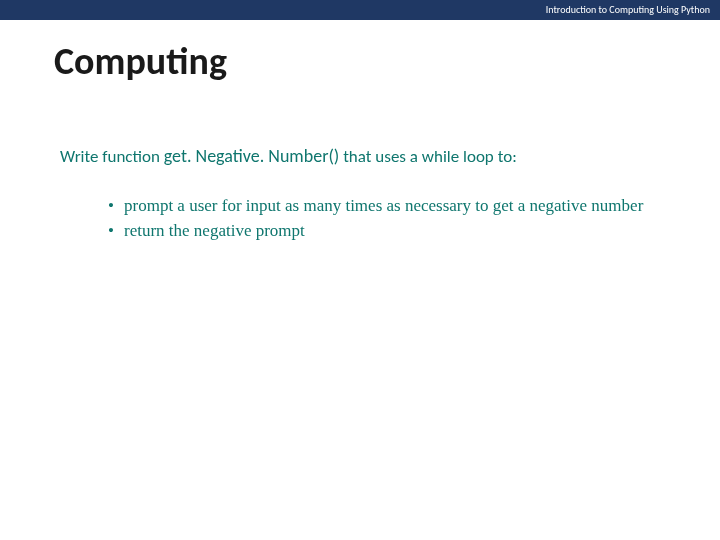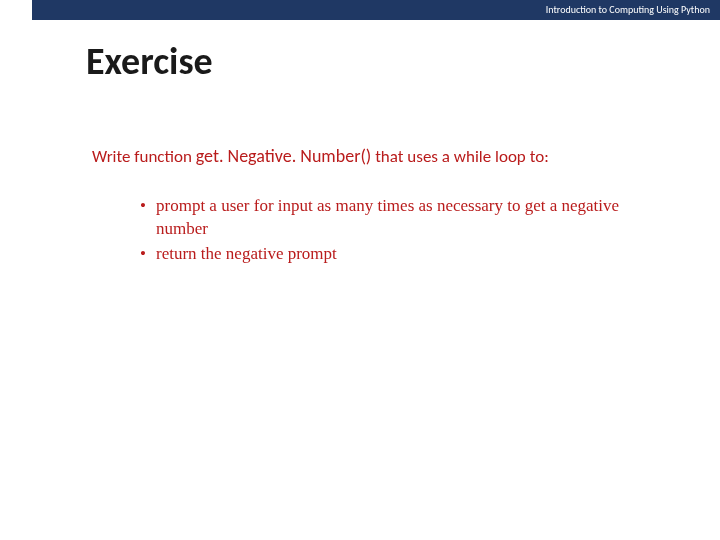--- a/index.html
+++ b/index.html
@@ -1,38 +1,38 @@
 <!DOCTYPE html>
 <html><head>
 <meta charset="utf-8">
 <style>
   * { margin: 0; padding: 0; box-sizing: border-box; }
   html, body { width: 720px; height: 540px; font-family: Calibri, Arial, sans-serif; background: #fff; }
-  .slide { width: 720px; height: 540px; position: relative; background: #fff; padding-left: 32px; }
+  .slide { width: 720px; height: 540px; position: relative; background: #fff; }
   .topbar {
     width: 100%;
     height: 20px;
     background: #1f3864;
     color: #fff;
     font-size: 10px;
     text-align: right;
     padding-right: 10px;
     line-height: 20px;
     font-family: Calibri, Arial, sans-serif;
   }
   .title {
     font-size: 38px;
     font-weight: 700;
     color: #1a1a1a;
     margin: 18px 0 0 54px;
     font-family: Calibri, Arial, sans-serif;
   }
   .body {
     margin: 60px 72px 0 60px;
-    color: #b91c1c;
+    color: #0f766e;
     font-size: 17px;
     line-height: 1.35;
   }
   .intro {
     margin-bottom: 26px;
   }
   .intro .fnname {
     font-size: 18px;
   }
   .bullets {
@@ -58,21 +58,21 @@
   }
 </style>
 </head>
 <body>
 
 <div class="slide">
   <div class="topbar">
     <span>Introduction to Computing Using Python</span>
   </div>
 
-  <h1 class="title">Exercise</h1>
+  <h1 class="title">Computing</h1>
 
   <div class="body">
     <p class="intro">
       <span>Write function </span><span class="fnname">get. Negative. Number()</span><span> that uses a while loop to:</span>
     </p>
 
     <ul class="bullets">
       <li>prompt a user for input as many times as necessary to get a negative number</li>
       <li>return the negative prompt</li>
     </ul>

